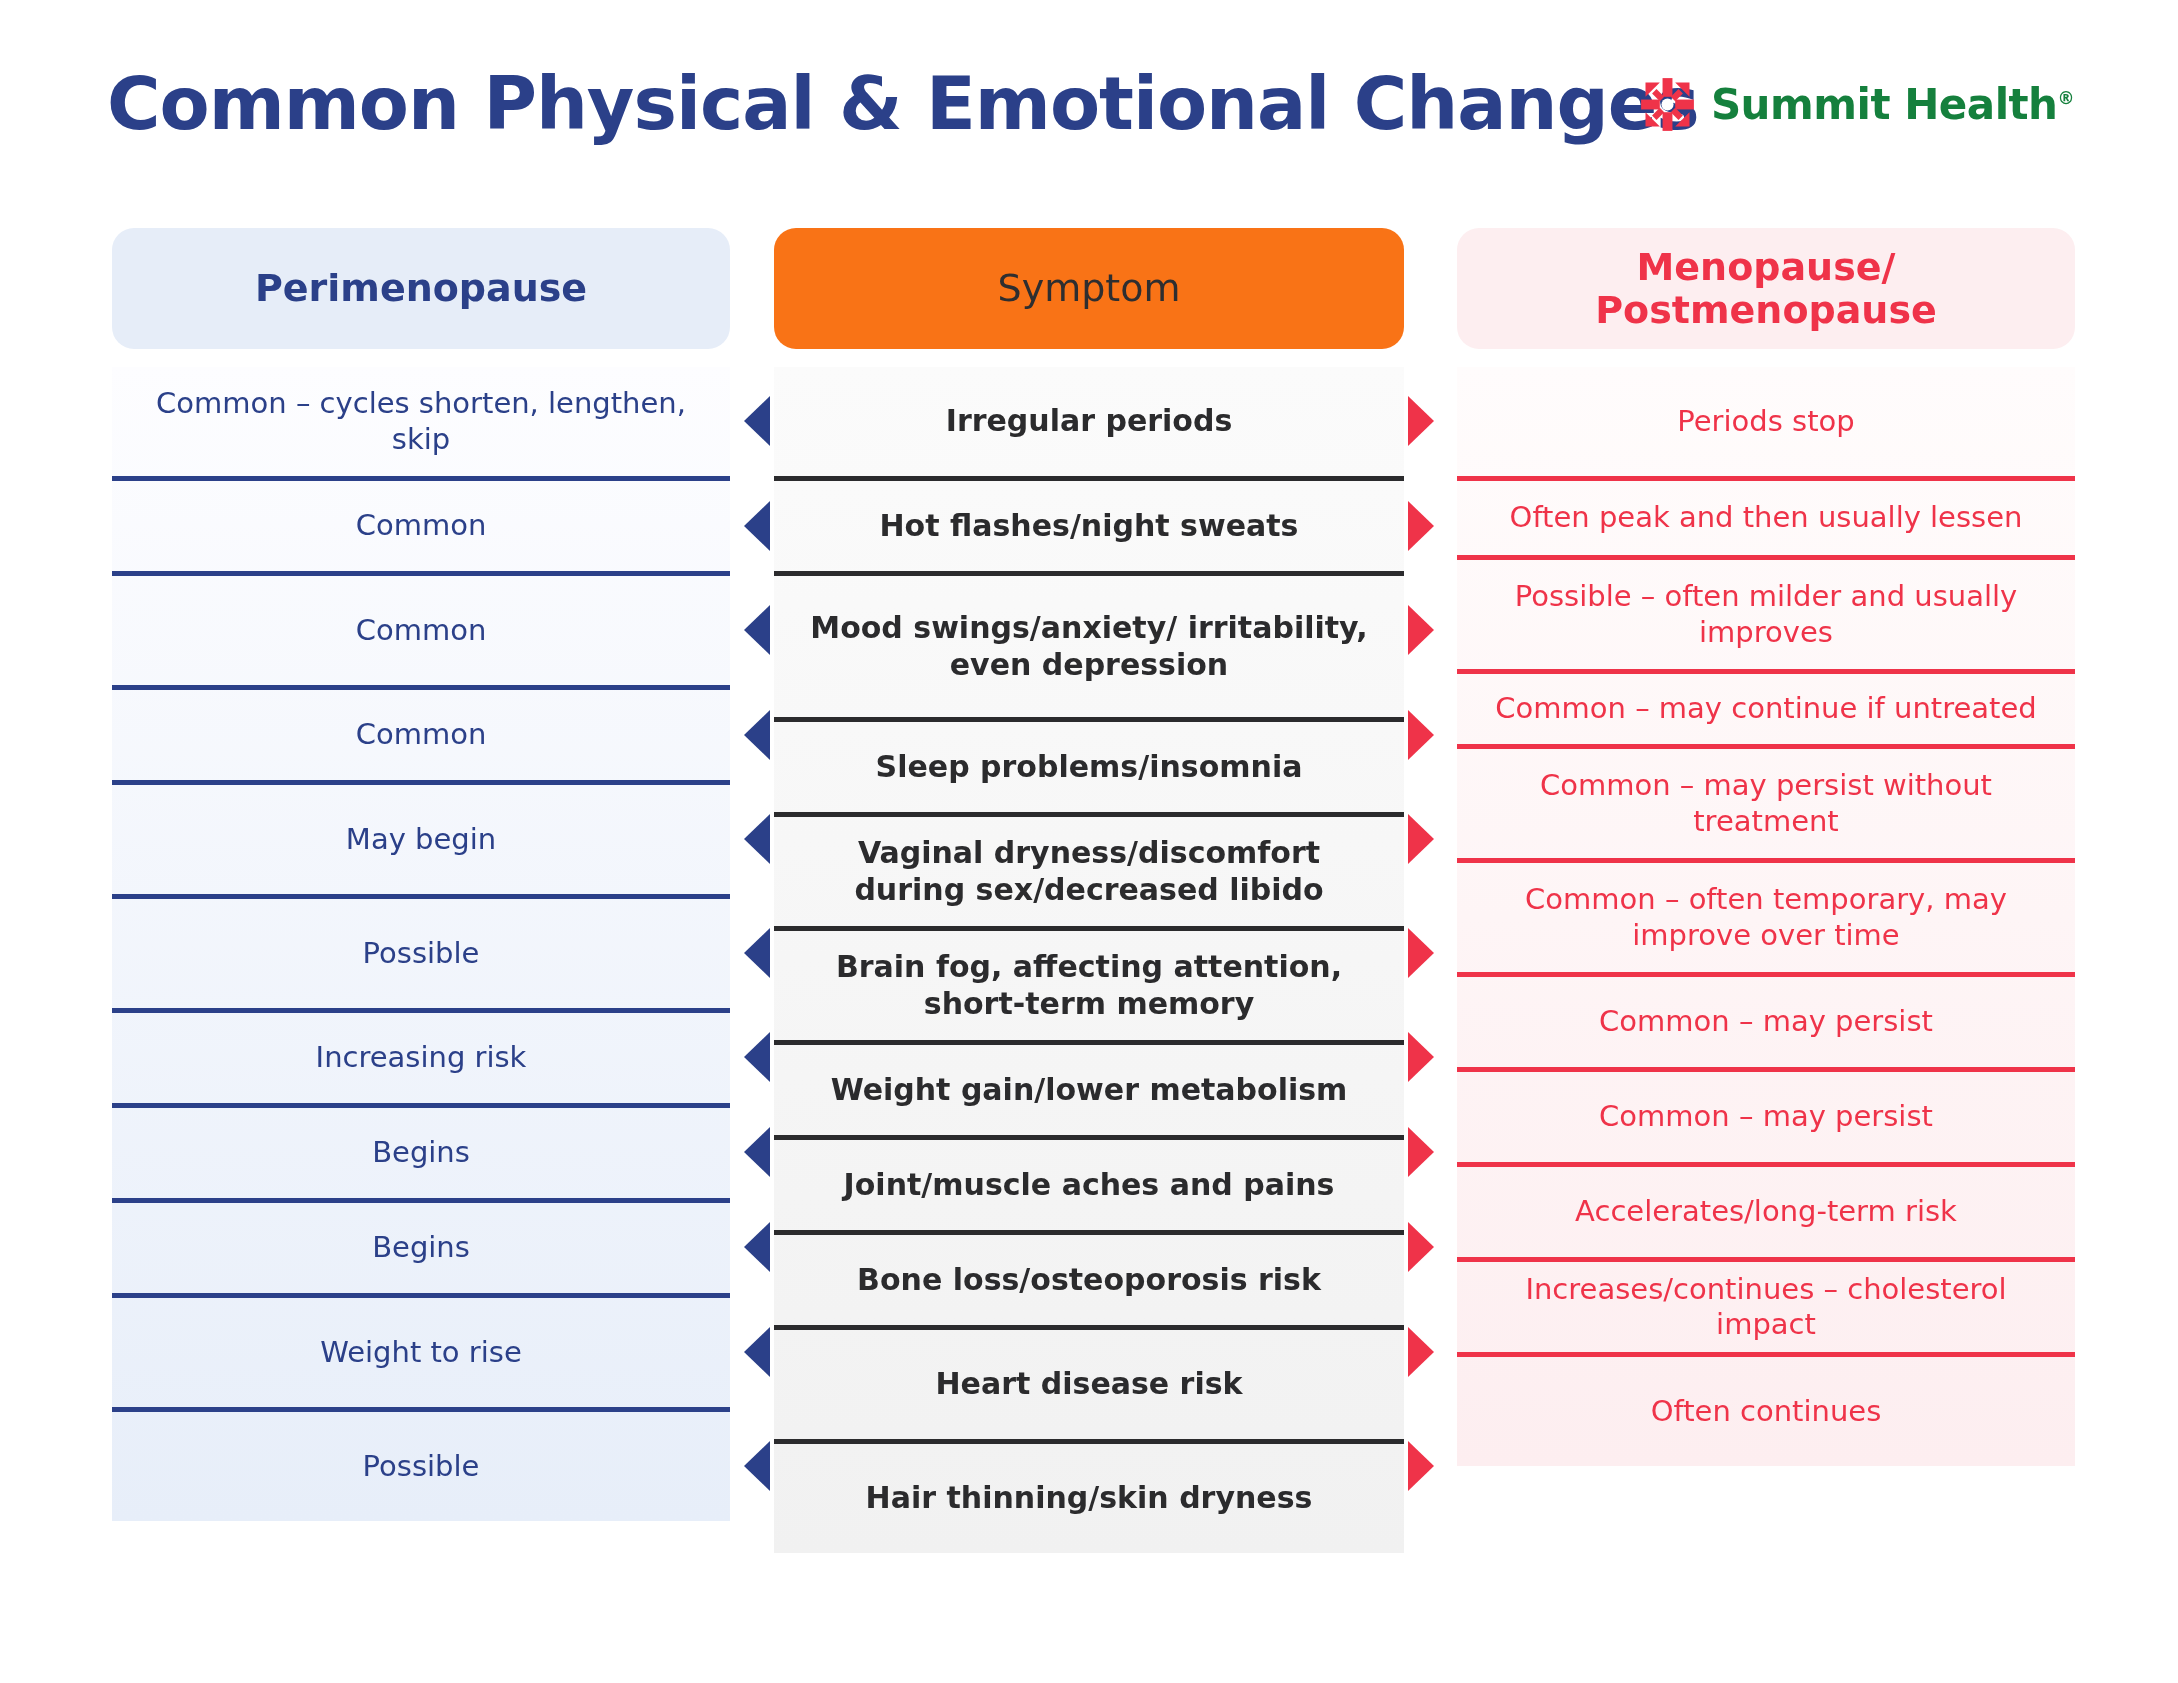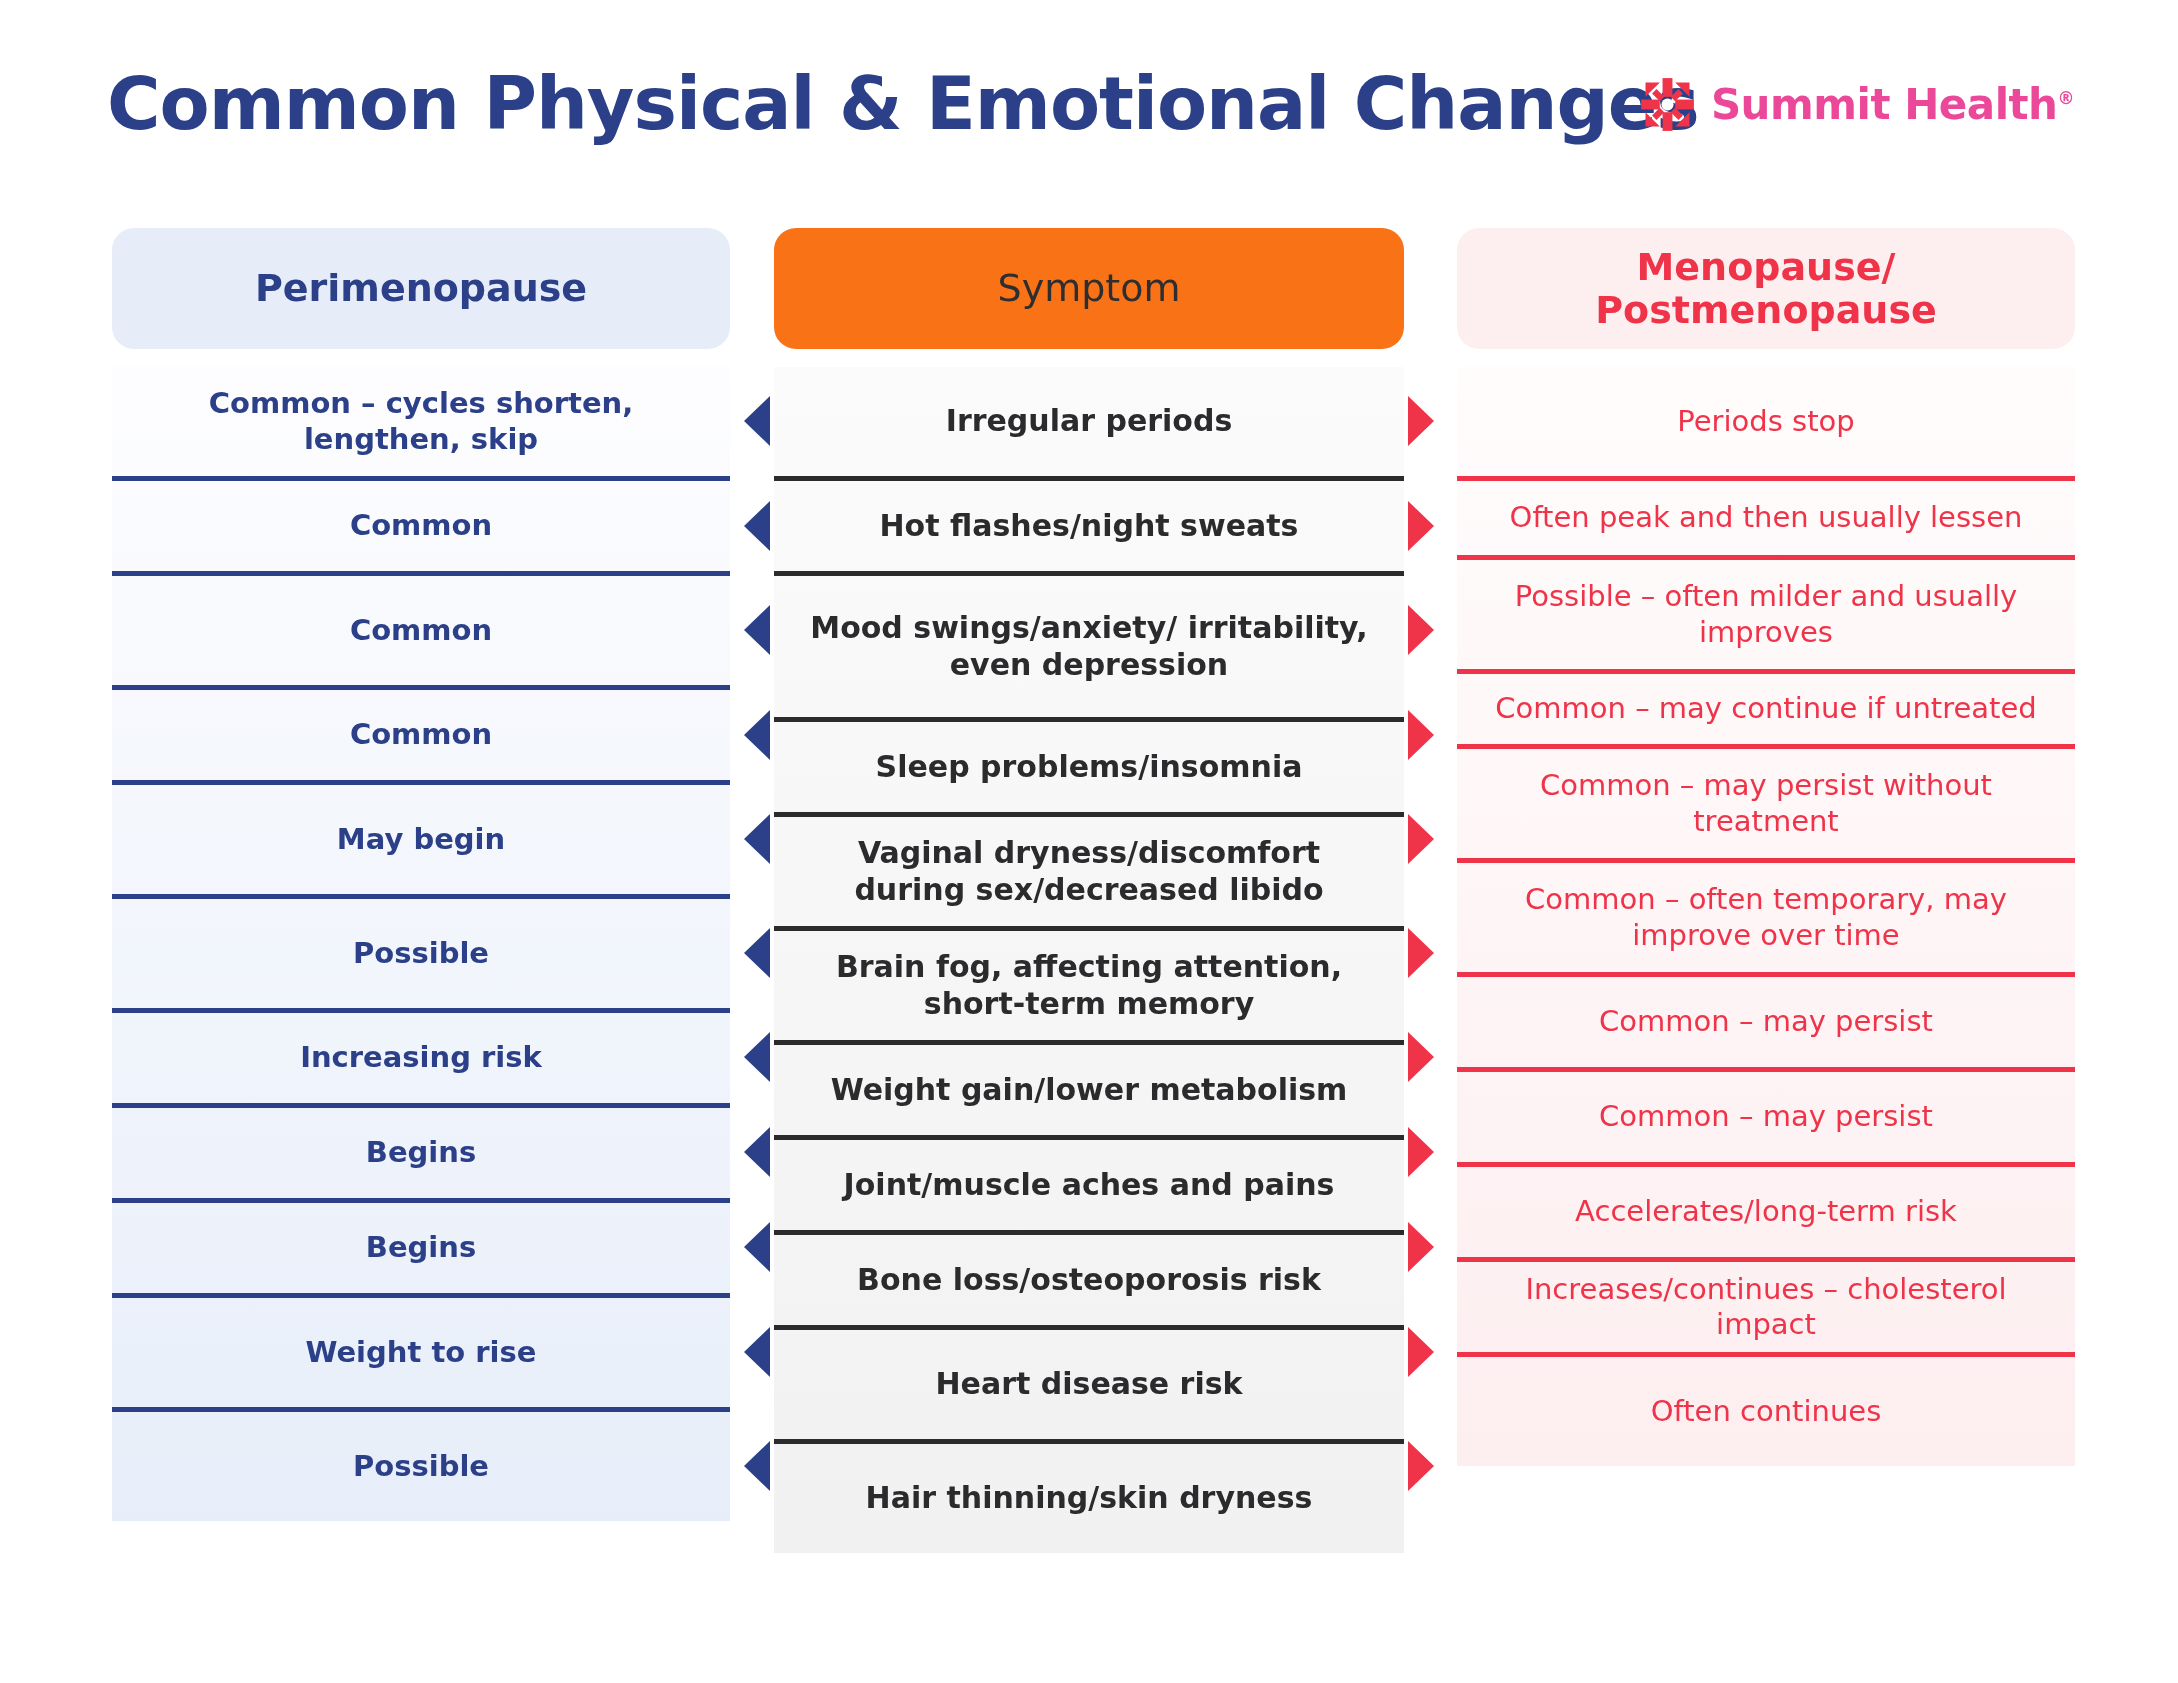--- a/index.html
+++ b/index.html
@@ -20,21 +20,21 @@
     font-size:73px;font-weight:bold;letter-spacing:-1px;
     color:#2b4089;white-space:nowrap;
     font-family:"DejaVu Sans", sans-serif;
   }
   .logo{
     position:absolute;right:104px;top:77px;
     display:flex;align-items:center;gap:16px;
   }
   .logo-mark{width:55px;height:55px;display:block;}
   .logo-text{
-    font-size:42px;font-weight:bold;color:#ec4899;
+    font-size:42px;font-weight:bold;color:#15803d;
     white-space:nowrap;letter-spacing:-0.5px;
     font-family:"DejaVu Sans", sans-serif;
     position:relative;
   }
   .logo-reg{font-size:17px;vertical-align:super;font-weight:bold;}
 
   
   .cols{position:absolute;left:0;top:228px;width:2178px;}
   .col{
     position:absolute;top:0;
@@ -66,21 +66,21 @@
 
   .cell{
     box-sizing:border-box;
     display:flex;align-items:center;justify-content:center;
     text-align:center;line-height:1.22;
     padding:4px 26px;
     position:relative;
   }
   .cell .txt{display:block;}
 
-  .colbody.left .cell{color:#2b4089;font-size:29px;font-weight:bold;
+  .colbody.left .cell{color:#2b4089;font-size:29px;font-weight:normal;
     font-family:"DejaVu Sans", sans-serif;}
   .colbody.mid  .cell{color:#2b2b2d;font-size:30px;font-weight:bold;
     font-family:"DejaVu Sans", sans-serif;}
   .colbody.right .cell{color:#ef3349;font-size:29px;font-weight:normal;
     font-family:"DejaVu Sans", sans-serif;}
 
   .divider{height:5px;width:100%;}
   .colbody.left  .divider{background:#2b4089;}
   .colbody.mid   .divider{background:#2b2b2d;}
   .colbody.right .divider{background:#ef3349;}

